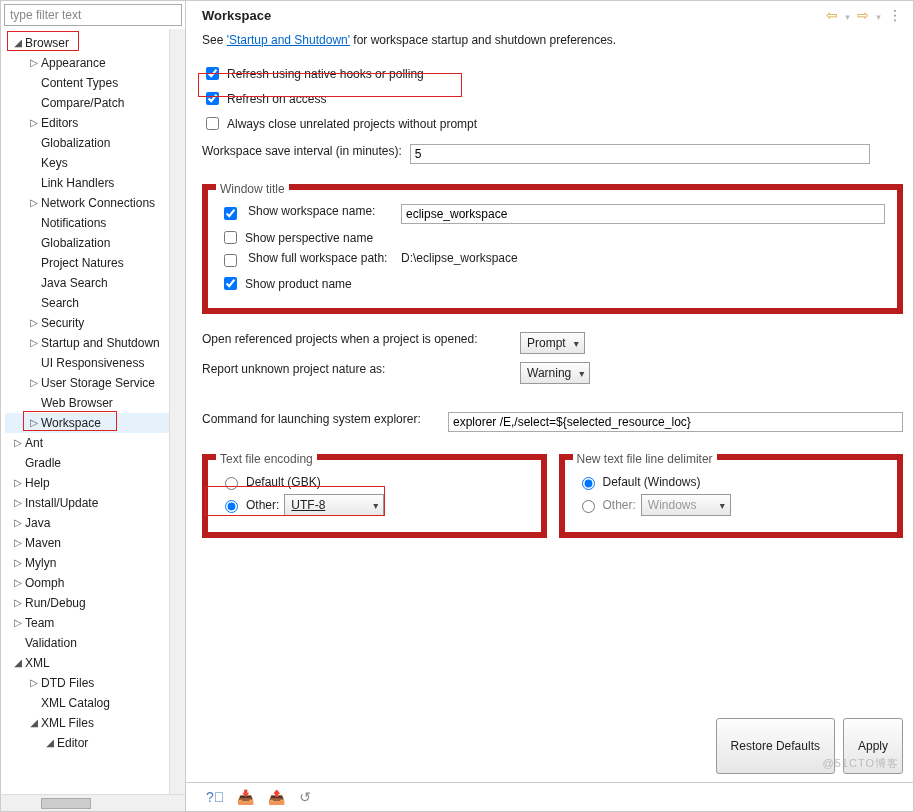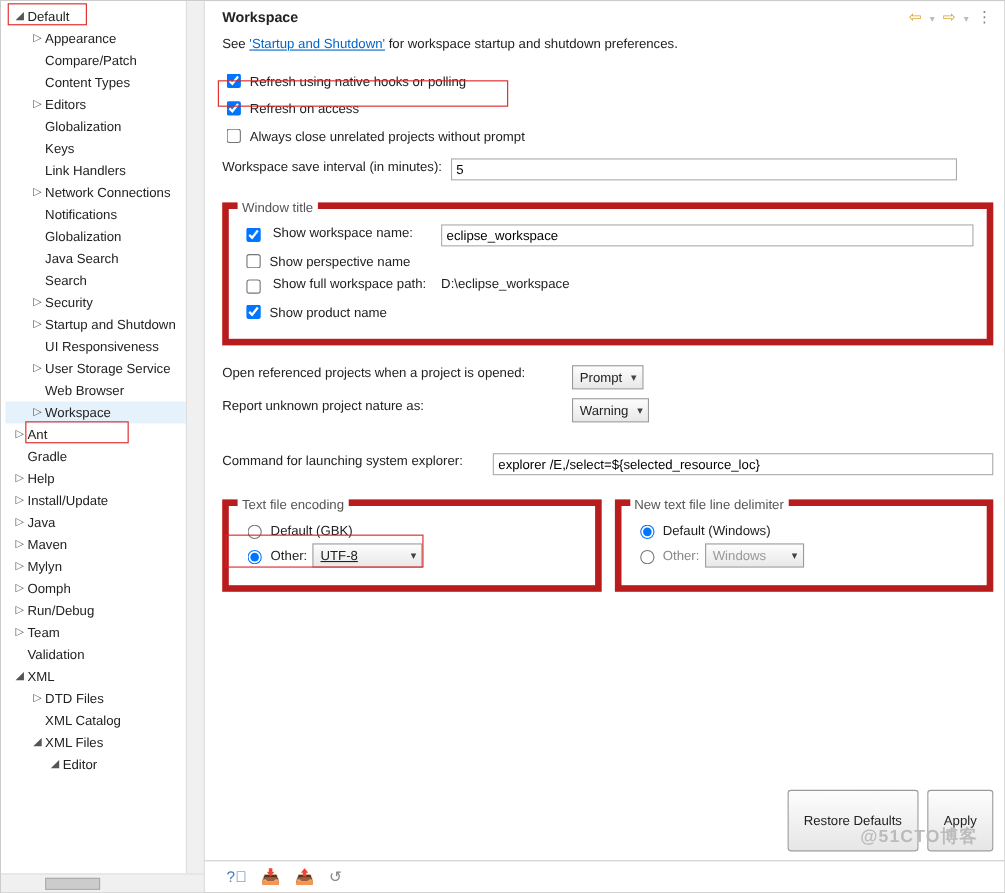--- a/index.html
+++ b/index.html
@@ -39,47 +39,48 @@
 .twocol { display:flex; gap:12px; margin-top:18px;}
 .twocol .fieldset{flex:1; margin-top:0;}
 .radio-line{display:flex;align-items:center;gap:5px;margin:4px 0;}
 .btnrow { display:flex; justify-content:flex-end; gap:8px; margin-top:auto; padding-top:12px;}
 .btn { border:1px solid #999; background:linear-gradient(#fdfdfd,#e6e6e6); padding:20px 14px; border-radius:3px; cursor:pointer;}
 .btn.primary{border-color:#3b7dd8; box-shadow:0 0 0 1px #a6c8ff;}
 .divider{border-top:1px solid #ccc;margin:8px -10px 6px -16px;}
 .footer{display:flex;justify-content:space-between;align-items:center;padding:0 0 0 4px;}
 .footer-left span{margin-right:10px;color:#4a7db5;font-size:14px;}
 .redbox-abs{position:absolute;border:1.5px solid #d22;pointer-events:none;}
-.watermark{position:absolute;right:24px;bottom:40px;color:#bbb;font-size:16px;letter-spacing:1px;font-weight:bold;}
+.watermark{position:absolute;right:14px;bottom:40px;color:#bbb;font-size:11px;letter-spacing:1px;}
 </style>
 </head>
 <body>
 
 <div class="container">
   <div class="sidebar">
+    <div class="filter-box">type filter text</div>
     <div style="flex:1;display:flex;">
       <div class="tree-wrap" style="flex:1;">
         <div class="tree" id="tree">
             <div class="item lvl1">
               <span class="arrow">◢</span>
-              <span>Default</span>
+              <span>Browser</span>
             </div>
             <div class="item lvl2">
               <span class="arrow">▷</span>
               <span>Appearance</span>
             </div>
             <div class="item lvl2">
               <span class="arrow blank">▷</span>
+              <span>Content Types</span>
+            </div>
+            <div class="item lvl2">
+              <span class="arrow blank">▷</span>
               <span>Compare/Patch</span>
             </div>
             <div class="item lvl2">
-              <span class="arrow blank">▷</span>
-              <span>Content Types</span>
-            </div>
-            <div class="item lvl2">
               <span class="arrow">▷</span>
               <span>Editors</span>
             </div>
             <div class="item lvl2">
               <span class="arrow blank">▷</span>
               <span>Globalization</span>
             </div>
             <div class="item lvl2">
               <span class="arrow blank">▷</span>
               <span>Keys</span>
@@ -92,20 +93,24 @@
               <span class="arrow">▷</span>
               <span>Network Connections</span>
             </div>
             <div class="item lvl2">
               <span class="arrow blank">▷</span>
               <span>Notifications</span>
             </div>
             <div class="item lvl2">
               <span class="arrow blank">▷</span>
               <span>Globalization</span>
+            </div>
+            <div class="item lvl2">
+              <span class="arrow blank">▷</span>
+              <span>Project Natures</span>
             </div>
             <div class="item lvl2">
               <span class="arrow blank">▷</span>
               <span>Java Search</span>
             </div>
             <div class="item lvl2">
               <span class="arrow blank">▷</span>
               <span>Search</span>
             </div>
             <div class="item lvl2">

